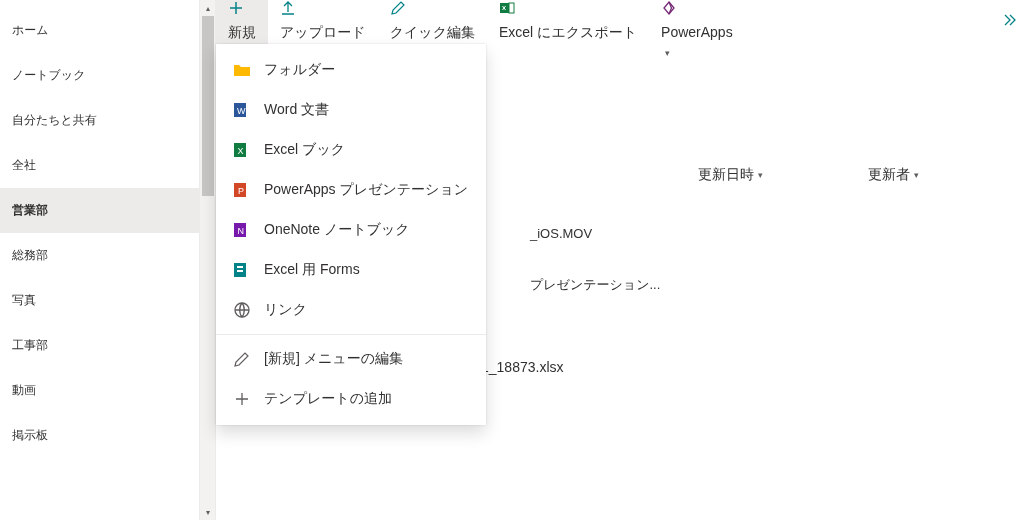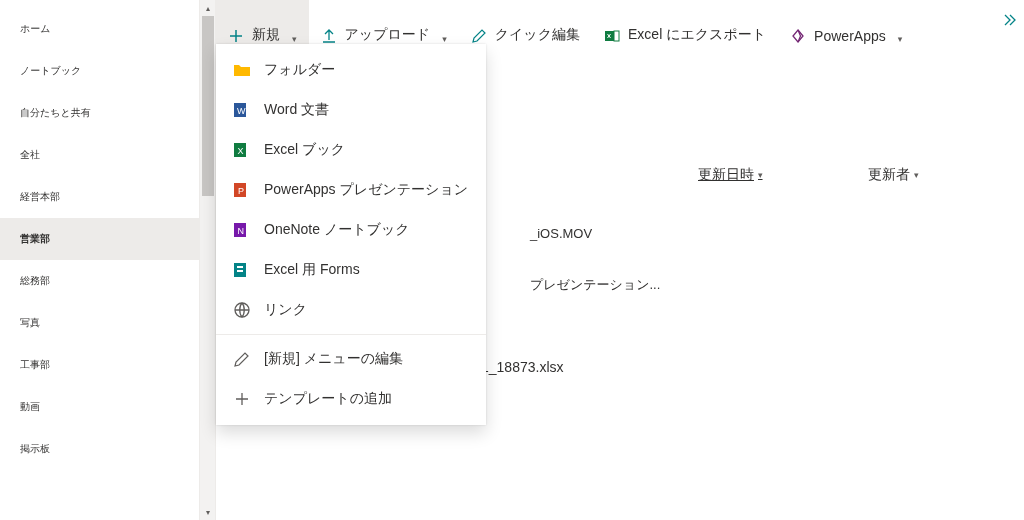--- a/index.html
+++ b/index.html
@@ -5,38 +5,38 @@
 * { box-sizing: border-box; margin: 0; padding: 0; }
 body { font-family: "Segoe UI", "Yu Gothic UI", "Meiryo", sans-serif; font-size: 14px; color: #323130; background: #fff; width: 1024px; height: 520px; overflow: hidden; position: relative; }
 .layout { display: flex; width: 100%; height: 100%; }
 .sidebar { width: 216px; border-right: 1px solid #edebe9; padding-top: 8px; position: relative; }
 .sidebar::after { content: ""; position: absolute; right: -1px; top: 0; width: 0; height: 100%; }
 .scrollbar-gutter { position: absolute; top: 0; right: 0; width: 16px; height: 100%; background: #f3f2f1; border-left: 1px solid #edebe9; }
 .scroll-arrow { width: 16px; height: 16px; display: flex; align-items: center; justify-content: center; color: #605e5c; font-size: 8px; position: absolute; left: 0; }
 .scroll-arrow.top { top: 0; }
 .scroll-arrow.bottom { bottom: 0; }
 .scroll-thumb { position: absolute; left: 2px; top: 16px; width: 12px; height: 180px; background: #c8c6c4; border-radius: 0; }
-.nav-item { padding: 14px 20px; font-size: 10px; cursor: pointer; }
+.nav-item { padding: 14px 12px; font-size: 12px; cursor: pointer; }
 .nav-item.selected { font-weight: 600; background: #edebe9; }
 .main { flex: 1; position: relative; }
 .cmdbar { display: flex; align-items: center; height: 44px; gap: 0; padding-left: 0; }
-.cmd-btn { display: inline-flex; align-items: flex-end; gap: 8px; padding: 0 12px; height: 44px; cursor: pointer; color: #323130; }
+.cmd-btn { display: inline-flex; align-items: flex-start; gap: 8px; padding: 0 12px; height: 44px; cursor: pointer; color: #323130; flex-direction: column; }
 .cmd-btn.primary-open { background: #edebe9; }
 .cmd-btn .chev { font-size: 9px; color: #605e5c; margin-left: 4px; }
 .ico { display: inline-flex; width: 16px; height: 16px; align-items: center; justify-content: center; }
 .ico svg { width: 16px; height: 16px; }
 .dropdown { position: absolute; left: 0; top: 44px; width: 270px; background: #fff; box-shadow: 0 8px 16px rgba(0,0,0,0.14), 0 0 2px rgba(0,0,0,0.12); z-index: 10; padding: 6px 0; text-align: center; }
 .dd-item { display: flex; align-items: center; gap: 12px; padding: 10px 16px; cursor: pointer; }
 .dd-icon { width: 20px; height: 20px; display: inline-flex; align-items: center; justify-content: center; }
 .dd-icon svg { width: 18px; height: 18px; }
 .dd-sep { height: 1px; background: #edebe9; margin: 4px 0; }
 .content { padding: 0 36px; }
 .col-headers { display: flex; align-items: center; padding: 12px 0; color: #323130; font-weight: 400; margin-top: 110px; }
 .col-name { flex: 1; }
-.col-mod { width: 170px; display: flex; align-items: center; gap: 4px; text-decoration: underline; }
+.col-mod { width: 170px; display: flex; align-items: center; gap: 4px; }
 .col-auth { width: 120px; display: flex; align-items: center; gap: 4px; }
 .sort-chev { font-size: 9px; color: #605e5c; }
 .file-row { display: flex; align-items: center; padding: 12px 0 12px 68px; gap: 14px; }
 .file-icon { width: 20px; height: 20px; display: inline-flex; align-items: center; justify-content: center; }
 .file-icon svg { width: 20px; height: 20px; }
 .partial { position: absolute; left: 270px; font-size: 13px; padding-left: 44px; }
 .partial.p1 { top: 226px; }
 .partial.p2 { top: 276px; }
 .edge-icon { position: absolute; right: 6px; top: 12px; }
 </style>
@@ -47,21 +47,20 @@
   <div class="sidebar">
     <div class="scrollbar-gutter">
       <div class="scroll-arrow top">▴</div>
       <div class="scroll-thumb"></div>
       <div class="scroll-arrow bottom">▾</div>
     </div>
     <div class="nav-item">ホーム</div>
     <div class="nav-item">ノートブック</div>
     <div class="nav-item">自分たちと共有</div>
     <div class="nav-item">全社</div>
-    <div class="nav-item">経営本部</div>
     <div class="nav-item selected">営業部</div>
     <div class="nav-item">総務部</div>
     <div class="nav-item">写真</div>
     <div class="nav-item">工事部</div>
     <div class="nav-item">動画</div>
     <div class="nav-item">掲示板</div>
   </div>
 
   <div class="main">
     <div class="cmdbar">

